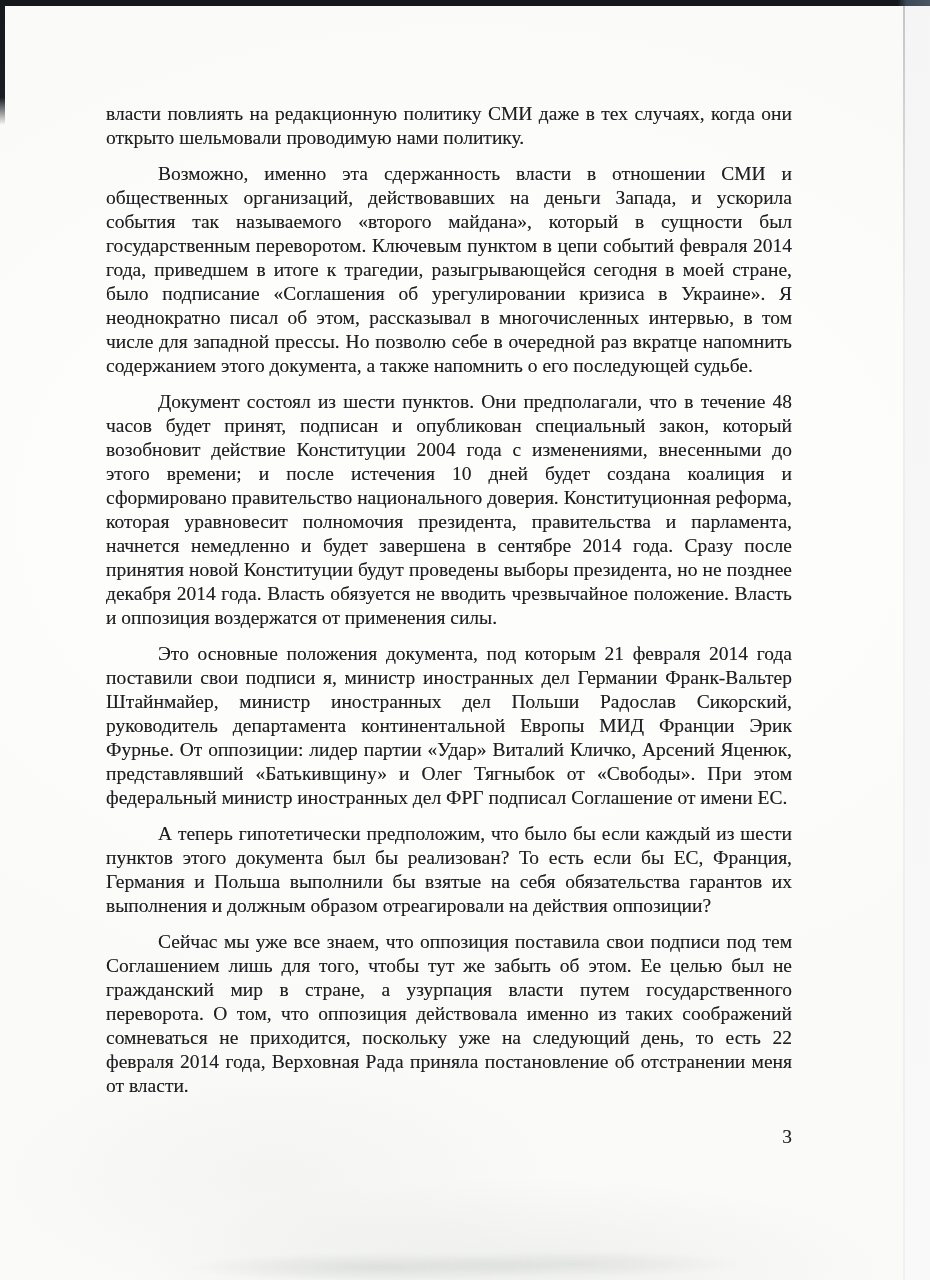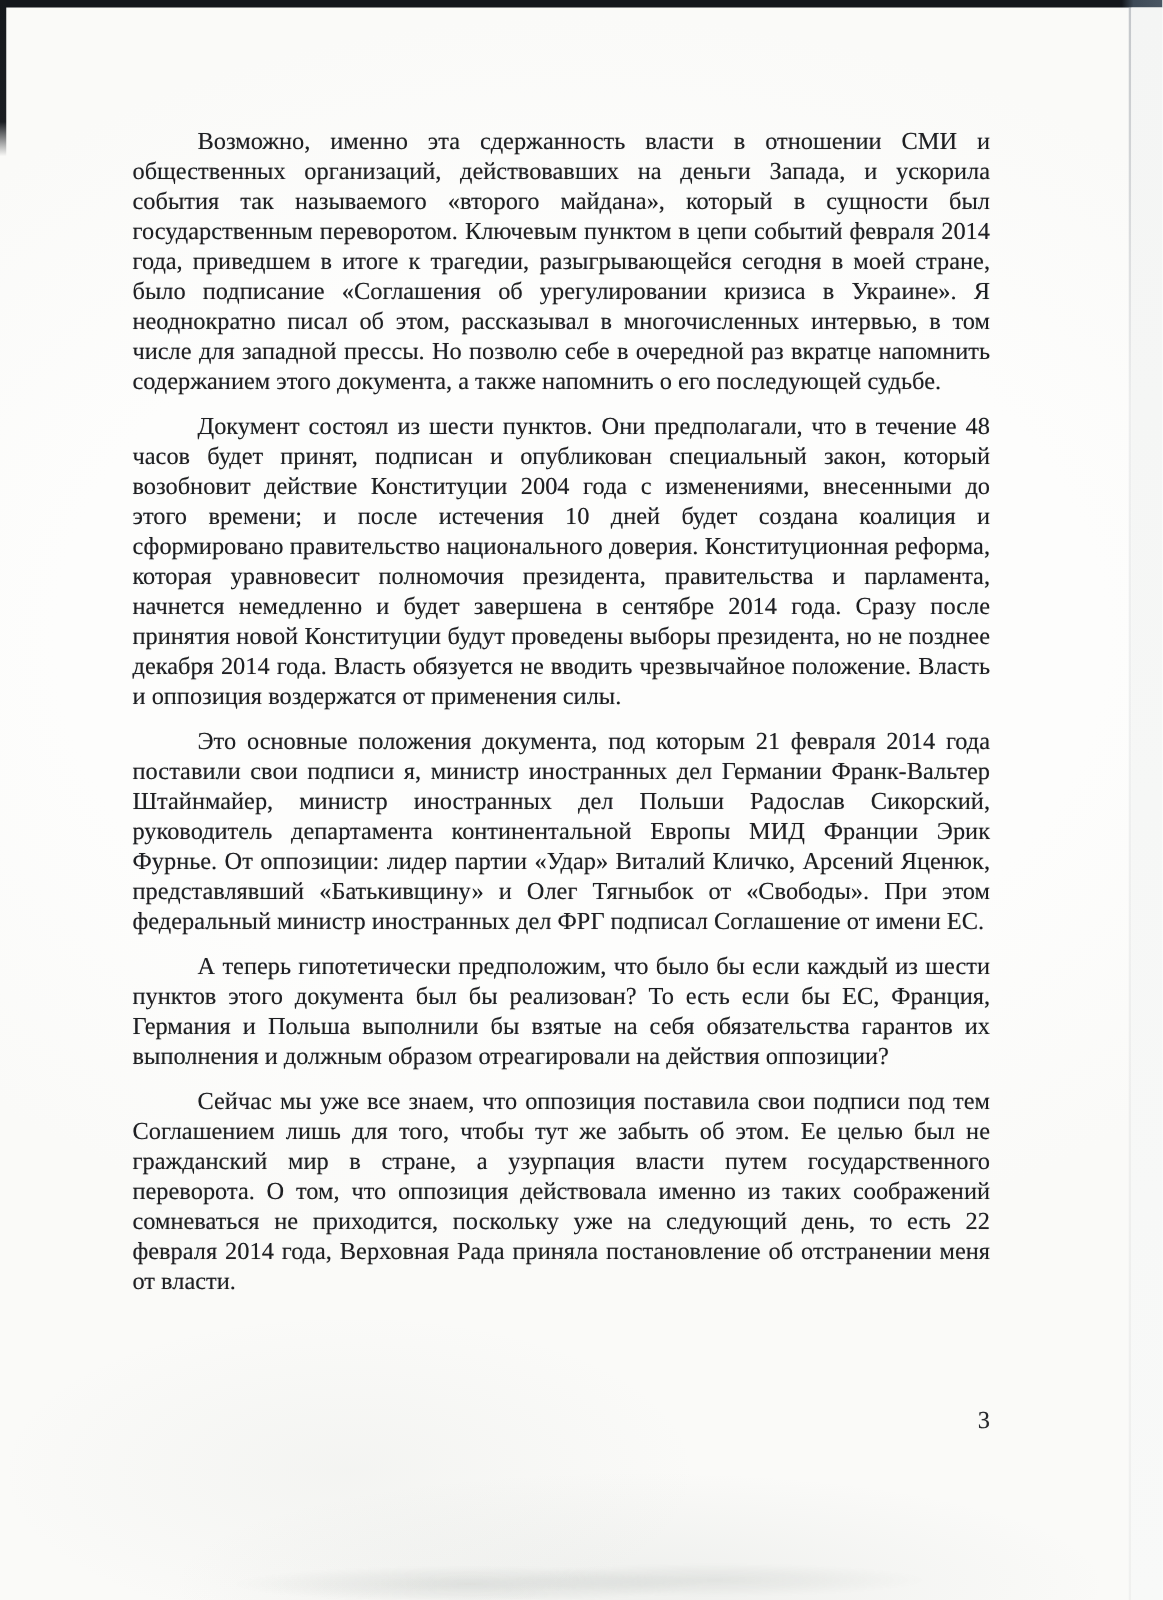--- a/index.html
+++ b/index.html
@@ -75,20 +75,21 @@
 </head>
 <body>
 
 <div class="scan-top-bar"></div>
 <div class="scan-left-strip"></div>
 <div class="scan-right-edge"></div>
 <div class="scan-right-margin"></div>
 <div class="scan-bottom-smudge"></div>
 
 <main class="text-block">
+  <p class="continuation">власти повлиять на редакционную политику СМИ даже в тех случаях, когда они открыто шельмовали проводимую нами политику.</p>
   <p>Возможно, именно эта сдержанность власти в отношении СМИ и общественных организаций, действовавших на деньги Запада, и ускорила события так называемого «второго майдана», который в сущности был государственным переворотом. Ключевым пунктом в цепи событий февраля 2014 года, приведшем в итоге к трагедии, разыгрывающейся сегодня в моей стране, было подписание «Соглашения об урегулировании кризиса в Украине». Я неоднократно писал об этом, рассказывал в многочисленных интервью, в том числе для западной прессы. Но позволю себе в очередной раз вкратце напомнить содержанием этого документа, а также напомнить о его последующей судьбе.</p>
   <p>Документ состоял из шести пунктов. Они предполагали, что в течение 48 часов будет принят, подписан и опубликован специальный закон, который возобновит действие Конституции 2004 года с изменениями, внесенными до этого времени; и после истечения 10 дней будет создана коалиция и сформировано правительство национального доверия. Конституционная реформа, которая уравновесит полномочия президента, правительства и парламента, начнется немедленно и будет завершена в сентябре 2014 года. Сразу после принятия новой Конституции будут проведены выборы президента, но не позднее декабря 2014 года. Власть обязуется не вводить чрезвычайное положение. Власть и оппозиция воздержатся от применения силы.</p>
   <p>Это основные положения документа, под которым 21 февраля 2014 года поставили свои подписи я, министр иностранных дел Германии Франк-Вальтер Штайнмайер, министр иностранных дел Польши Радослав Сикорский, руководитель департамента континентальной Европы МИД Франции Эрик Фурнье. От оппозиции: лидер партии «Удар» Виталий Кличко, Арсений Яценюк, представлявший «Батькивщину» и Олег Тягныбок от «Свободы». При этом федеральный министр иностранных дел ФРГ подписал Соглашение от имени ЕС.</p>
   <p>А теперь гипотетически предположим, что было бы если каждый из шести пунктов этого документа был бы реализован? То есть если бы ЕС, Франция, Германия и Польша выполнили бы взятые на себя обязательства гарантов их выполнения и должным образом отреагировали на действия оппозиции?</p>
   <p>Сейчас мы уже все знаем, что оппозиция поставила свои подписи под тем Соглашением лишь для того, чтобы тут же забыть об этом. Ее целью был не гражданский мир в стране, а узурпация власти путем государственного переворота. О том, что оппозиция действовала именно из таких соображений сомневаться не приходится, поскольку уже на следующий день, то есть 22 февраля 2014 года, Верховная Рада приняла постановление об отстранении меня от власти.</p>
 </main>
 
 <div class="page-number">3</div>
 
 </body></html>

